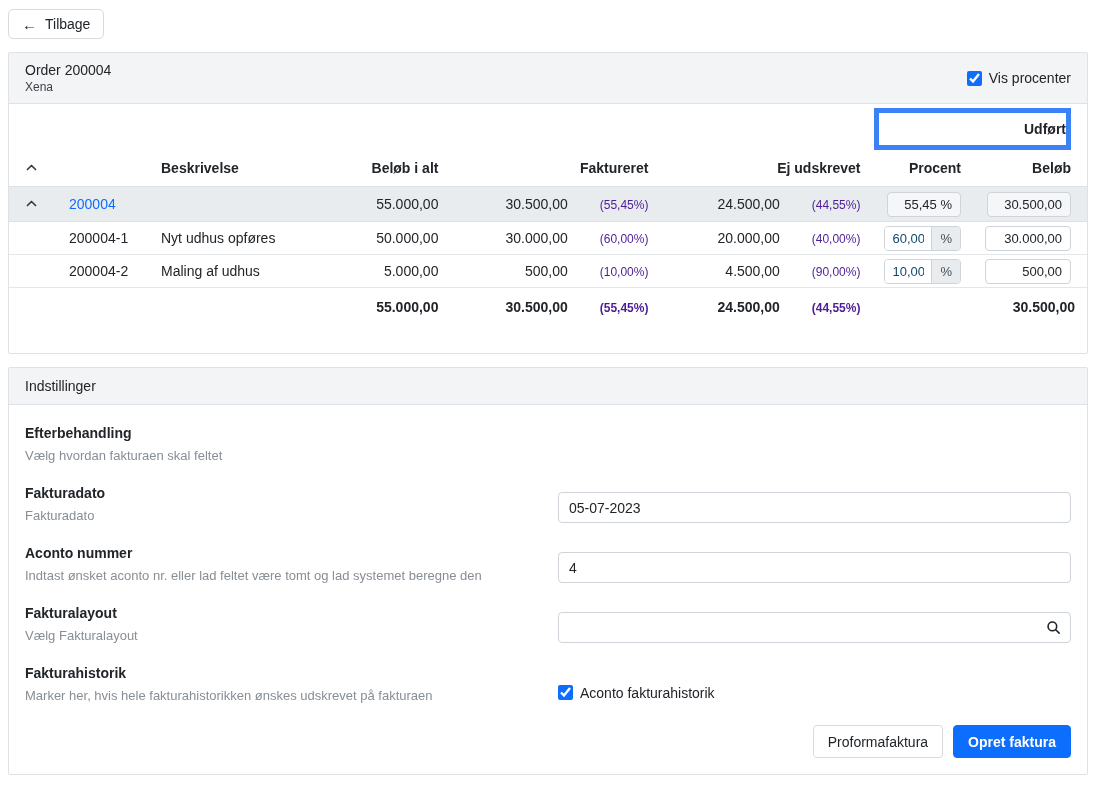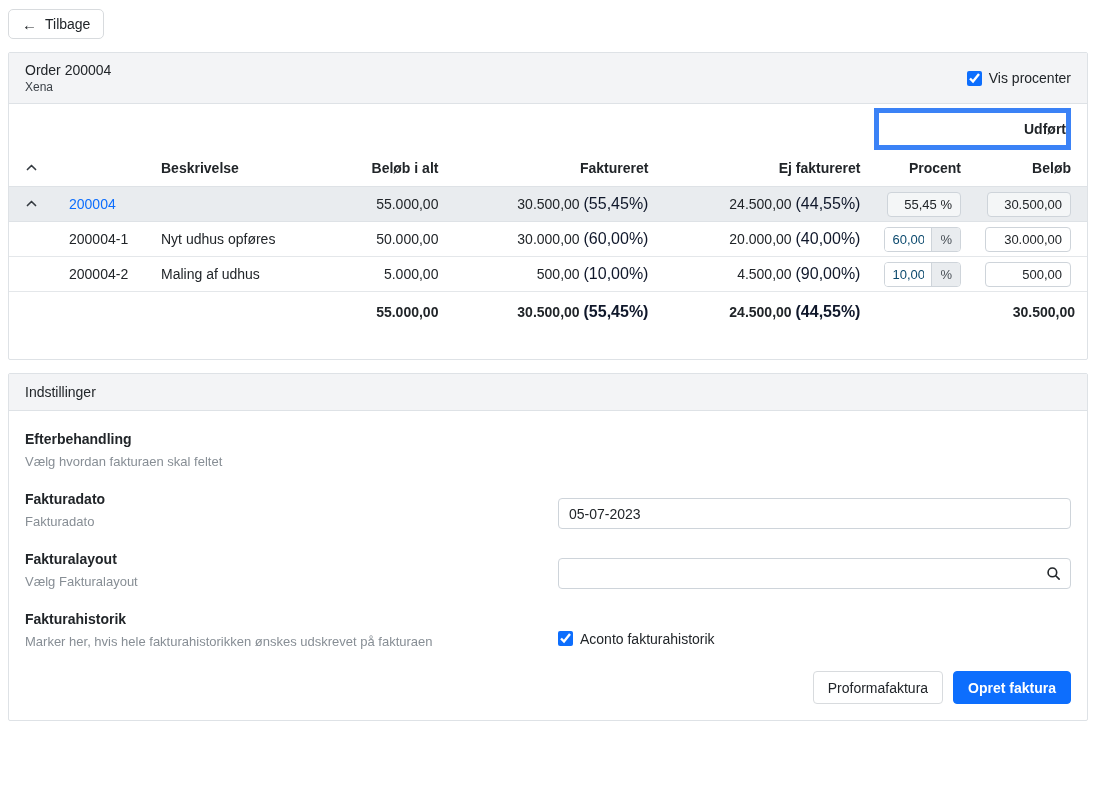--- a/index.html
+++ b/index.html
@@ -47,21 +47,21 @@
     font-weight: bold; font-size: 14px; white-space: nowrap;
   }
   .t-left { text-align: left; }
   .t-right { text-align: right; }
   tbody td, tfoot td { border-bottom: 1px solid #e4e7ea; padding: 8px 12px; vertical-align: middle; }
   td.ctrl { padding: 3px 12px; }
   td.num { text-align: right; white-space: nowrap; }
   td.last, th.last { padding-right: 16px; }
   .group-row td { background: #e9ecef; border-bottom: 1px solid #dee2e6; border-top: 1px solid #dee2e6; }
   .id-link { color: #0d6efd; text-decoration: none; cursor: pointer; }
-  .pct { color: #0f172a; font-size: 16px; }
+  .pct { color: #4c1d95; font-size: 12px; margin-left: 28px; }
   .chev-btn { background: none; border: none; cursor: pointer; padding: 2px 4px; line-height: 0; }
   .ro-box {
     display: inline-block; border: 1px solid #ced4da; border-radius: 4px;
     background: #f4f6f7; padding: 4px 8px; font-size: 13px; text-align: right; min-width: 74px;
   }
   .ro-box.wide { min-width: 84px; }
   .pct-group {
     display: inline-flex; align-items: stretch; border: 1px solid #ced4da;
     border-radius: 4px; overflow: hidden; background: #fff;
   }
@@ -155,21 +155,21 @@
                 <svg width="13" height="13" viewBox="0 0 16 16" fill="none" stroke="#343a40" stroke-width="2" stroke-linecap="round" stroke-linejoin="round">
                     <path d="M3 10.5 8 5.5l5 5"></path>
                   </svg>
               </span>
             </button>
           </th>
           <th class="t-left"></th>
           <th class="t-left">Beskrivelse</th>
           <th class="t-right">Beløb i alt</th>
           <th class="t-right">Faktureret</th>
-          <th class="t-right">Ej faktureret</th>
+          <th class="t-right">Ej udskrevet</th>
           <th class="t-right">Procent</th>
           <th class="t-right last">Beløb</th>
         </tr>
       </thead>
       <tbody>
         <tr class="group-row">
           <td>
             <button class="chev-btn">
               <span>
                 <svg width="13" height="13" viewBox="0 0 16 16" fill="none" stroke="#343a40" stroke-width="2" stroke-linecap="round" stroke-linejoin="round">
@@ -251,20 +251,29 @@
       <div class="form-row">
         <div class="f-left">
           <div class="form-label">Fakturadato</div>
           <div class="form-help">Fakturadato</div>
         </div>
         <div class="f-right">
           <input class="text-input" value="05-07-2023" style="">
         </div>
       </div>
 
+      <div class="form-row">
+        <div class="f-left">
+          <div class="form-label">Aconto nummer</div>
+          <div class="form-help">Indtast ønsket aconto nr. eller lad feltet være tomt og lad systemet beregne den</div>
+        </div>
+        <div class="f-right">
+          <input class="text-input" value="4" style="">
+        </div>
+      </div>
 
       <div class="form-row">
         <div class="f-left">
           <div class="form-label">Fakturalayout</div>
           <div class="form-help">Vælg Fakturalayout</div>
         </div>
         <div class="f-right">
           <div class="search-wrap">
             <input class="text-input" value="" style="">
             <span class="search-icon">

